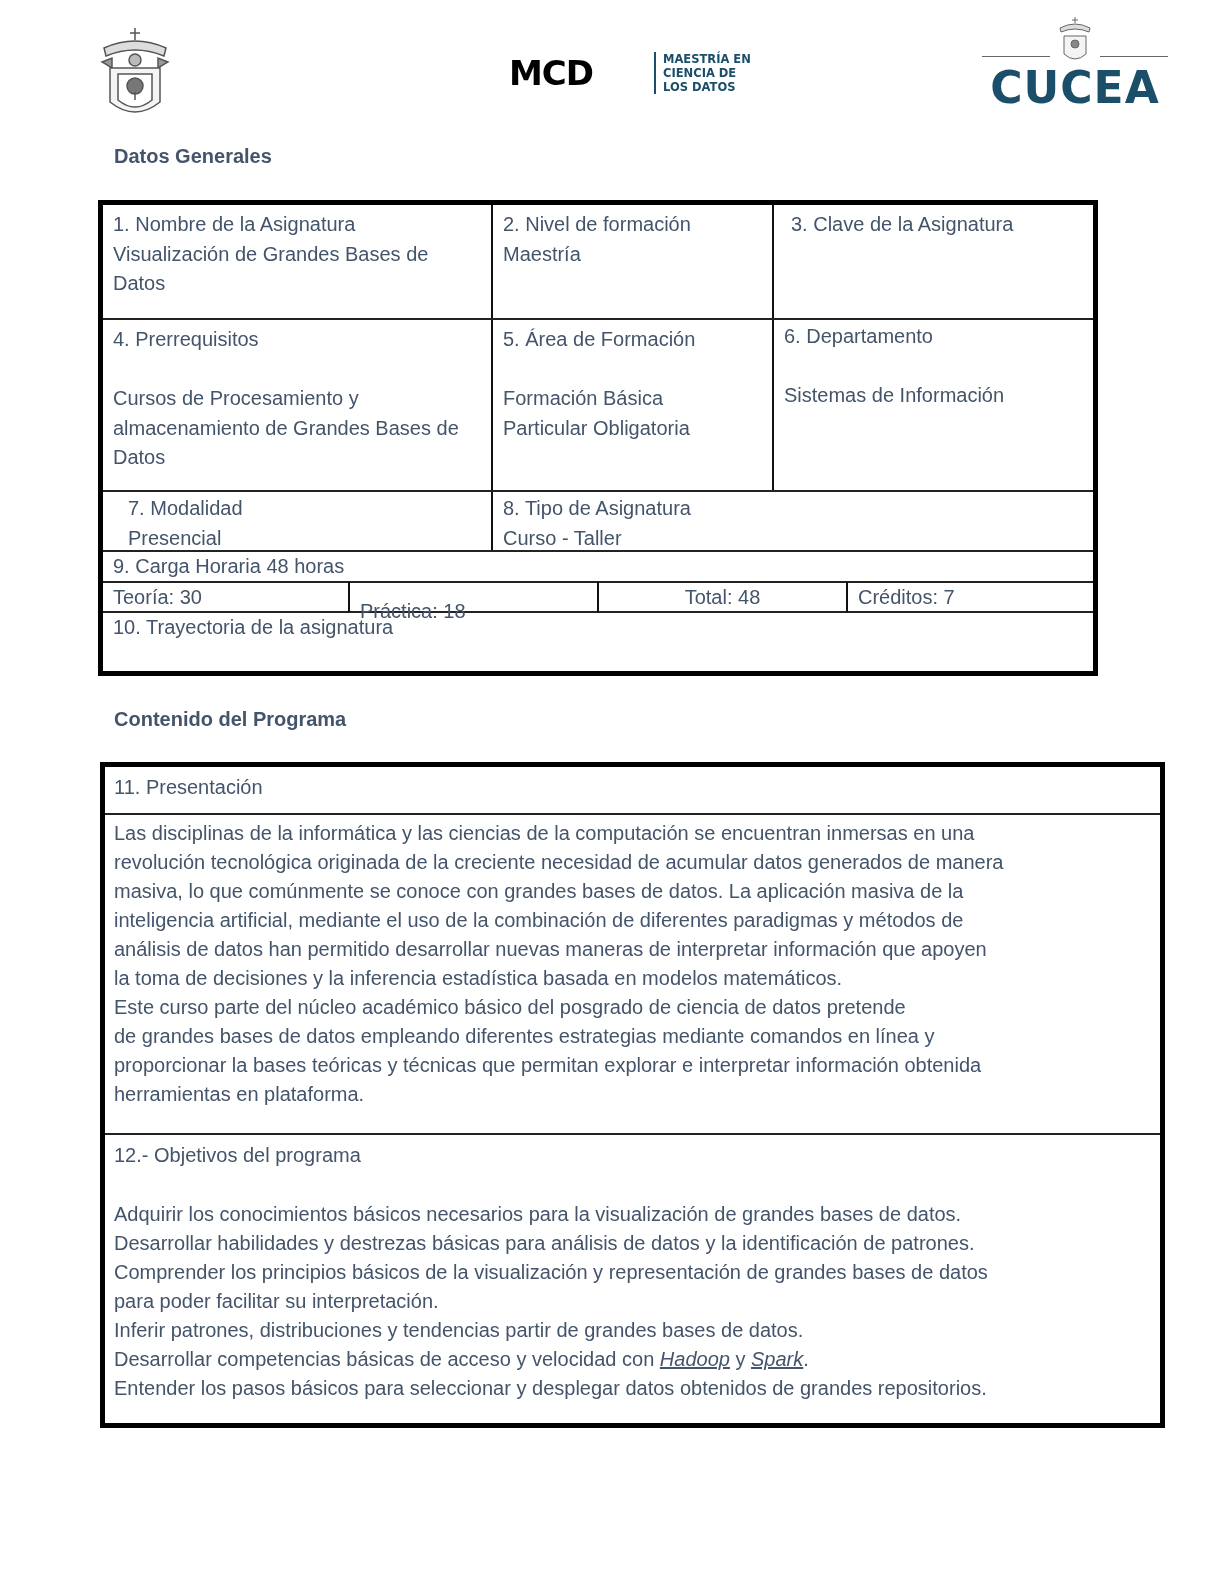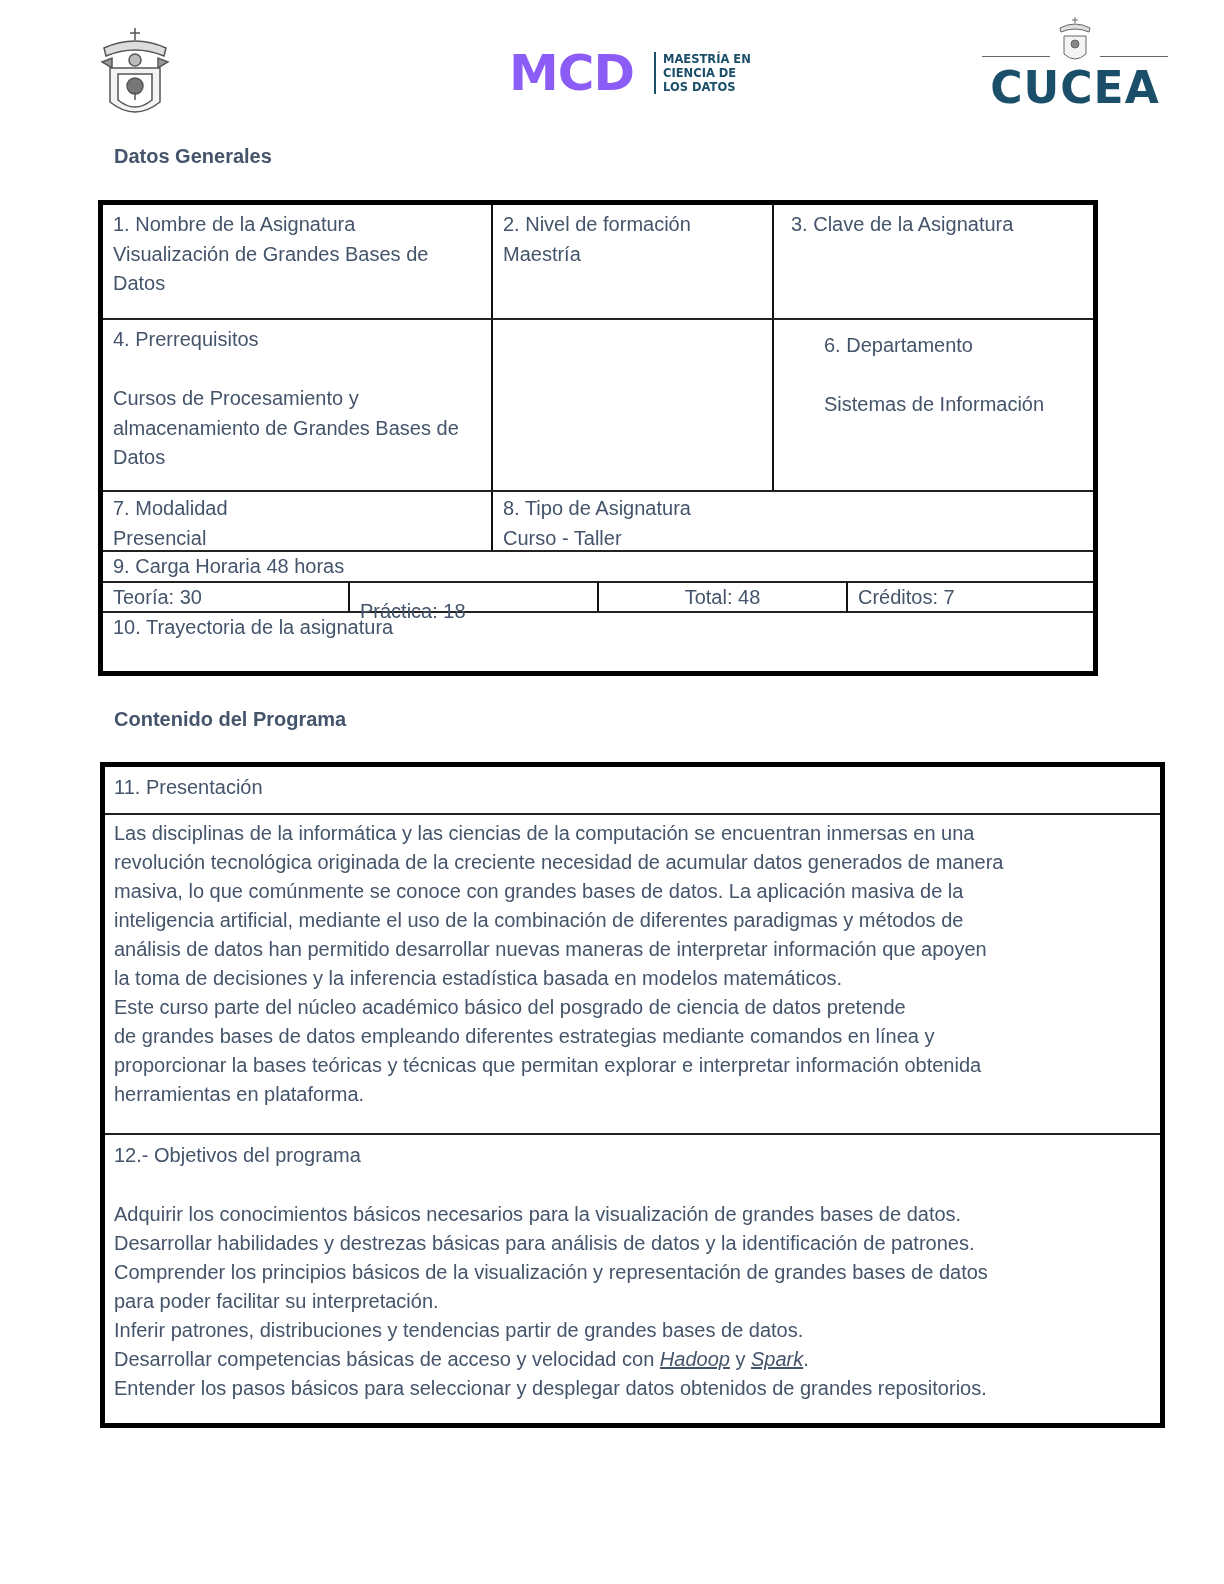--- a/index.html
+++ b/index.html
@@ -3,21 +3,21 @@
 <meta charset="utf-8">
 <style>
   html, body { margin: 0; padding: 0; background: #ffffff; }
   body { width: 1224px; height: 1584px; position: relative; overflow: hidden;
          font-family: "Liberation Sans", "DejaVu Sans", sans-serif; color: #44546a; }
 
   
   .logo-udg { position: absolute; left: 100px; top: 26px; width: 70px; height: 98px; }
   .logo-mcd { position: absolute; left: 509px; top: 46px; width: 250px; height: 56px; }
   .mcd-letters { position: absolute; left: 0; top: 0; font-family: "DejaVu Sans", sans-serif;
-                 font-weight: bold; font-size: 50px; letter-spacing: -1px; color: #8b5cf6; line-height: 54px; }
+                 font-weight: bold; font-size: 34px; letter-spacing: -1px; color: #000000; line-height: 54px; }
   .mcd-divider { position: absolute; left: 145px; top: 6px; width: 2px; height: 42px; background: #1b4e69; }
   .mcd-sub { position: absolute; left: 154px; top: 6px; font-family: "DejaVu Sans", sans-serif;
              font-weight: bold; font-size: 11.5px; line-height: 14px; color: #1b4e69; }
   .logo-cucea { position: absolute; left: 982px; top: 16px; width: 186px; height: 96px; }
   .cucea-line-l { position: absolute; left: 0; top: 40px; width: 68px; height: 1px; background: #666; }
   .cucea-line-r { position: absolute; right: 0; top: 40px; width: 68px; height: 1px; background: #666; }
   .cucea-shield { position: absolute; left: 76px; top: 0; width: 34px; height: 48px; }
   .cucea-text { position: absolute; left: 0; top: 48px; width: 186px; text-align: center;
                 font-family: "DejaVu Sans", sans-serif; font-weight: bold; font-size: 44px;
                 letter-spacing: 1px; color: #1b4e69; line-height: 48px; }
@@ -115,27 +115,33 @@
     <span class="para-line"></span>
   </div>
 
   <div class="cell" style="left:0; top:115px; width:388px;">
     <span class="para-line">4. Prerrequisitos</span>
     <span class="blank"></span>
     <span class="para-line">Cursos de Procesamiento y</span>
     <span class="para-line">almacenamiento de Grandes Bases de</span>
     <span class="para-line">Datos</span>
   </div>
-  <div class="cell" style="left:671px; top:121px; width:320px;margin-left:40px;">
+  <div class="cell" style="left:390px; top:115px; width:279px;">
+    <span class="para-line">5. Área de Formación</span>
+    <span class="blank"></span>
+    <span class="para-line">Formación Básica</span>
+    <span class="para-line">Particular Obligatoria</span>
+  </div>
+  <div class="cell" style="left:671px; top:112px; width:320px;">
     <span class="para-line">6. Departamento</span>
     <span class="blank"></span>
     <span class="para-line">Sistemas de Información</span>
   </div>
 
-  <div class="cell" style="left:0; top:287px; width:452px; padding-top:2px;">
+  <div class="cell" style="left:15px; top:287px; width:452px; padding-top:2px;">
     <span class="para-line">7. Modalidad</span>
     <span class="para-line">Presencial</span>
   </div>
   <div class="cell" style="left:390px; top:287px; width:600px; padding-top:2px;">
     <span class="para-line">8. Tipo de Asignatura</span>
     <span class="para-line">Curso - Taller</span>
   </div>
 
   <div class="cell" style="left:0; top:347px; width:990px; padding-top:0;">
     <span class="para-line">9. Carga Horaria 48 horas</span>

